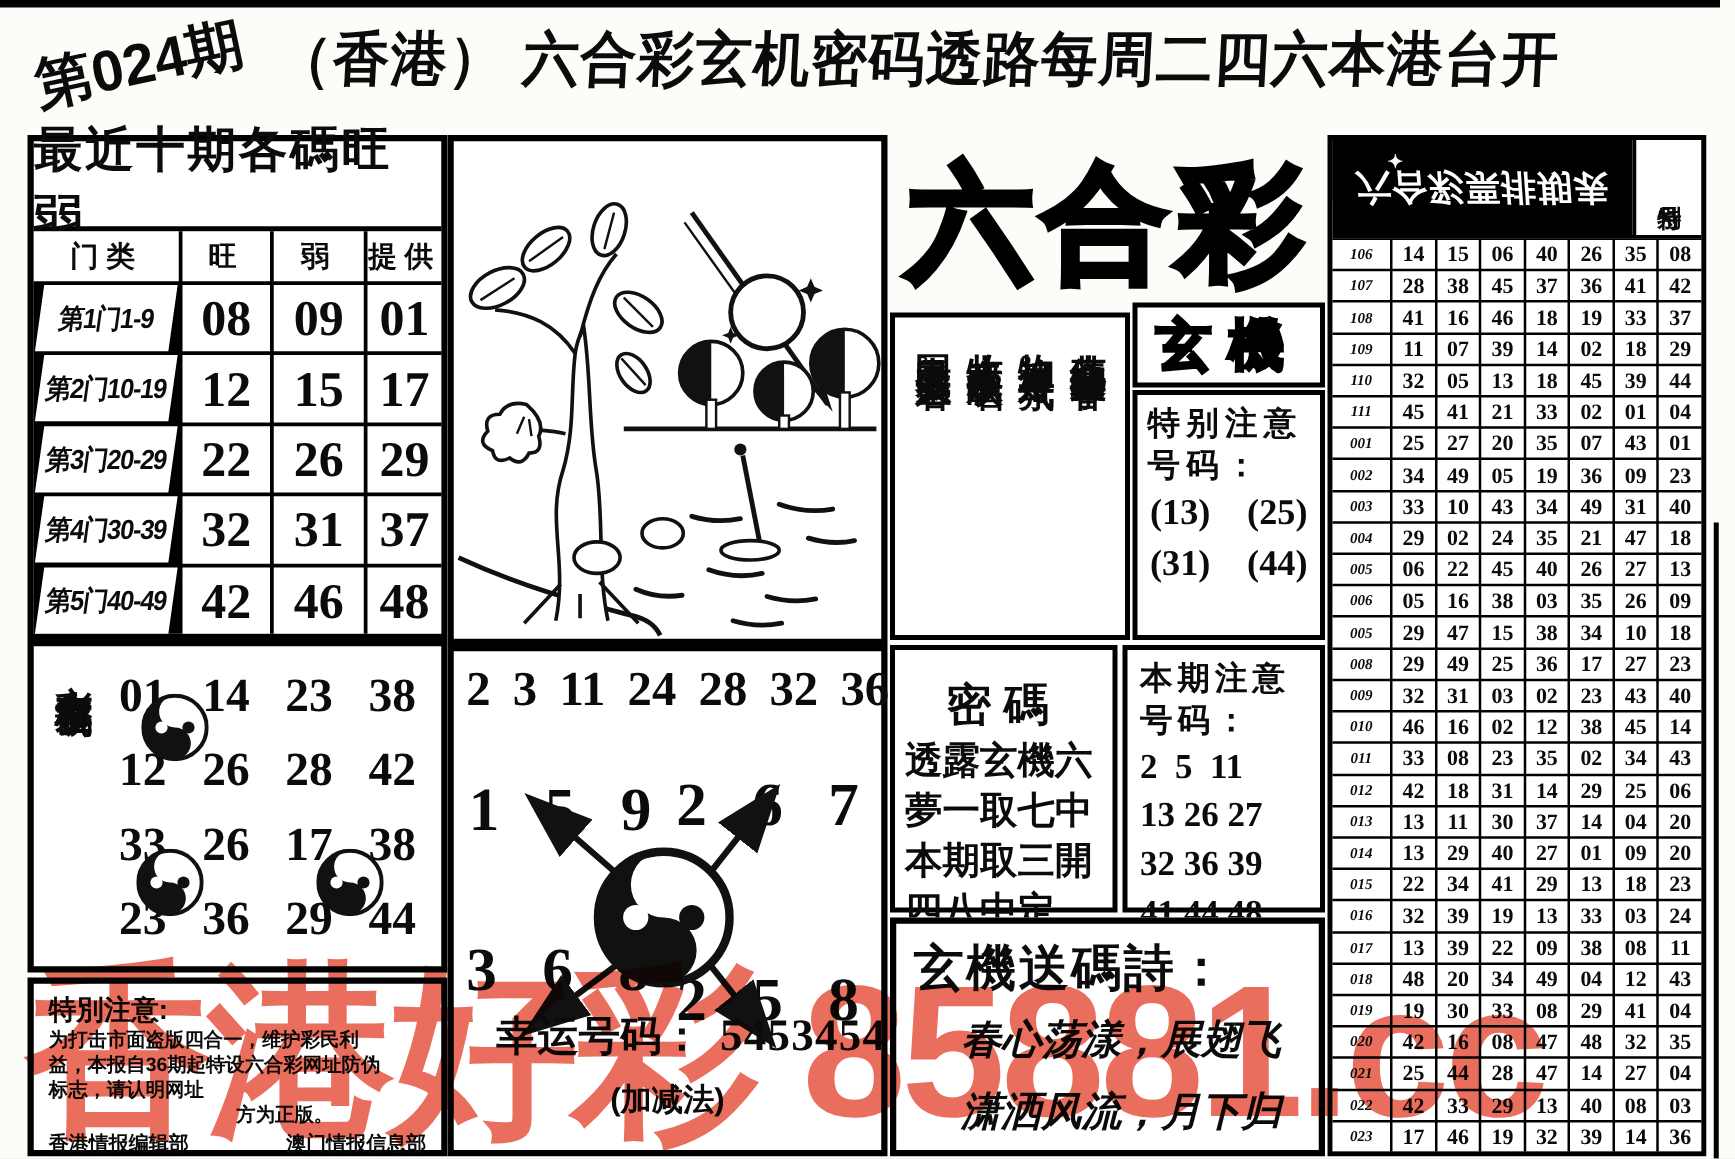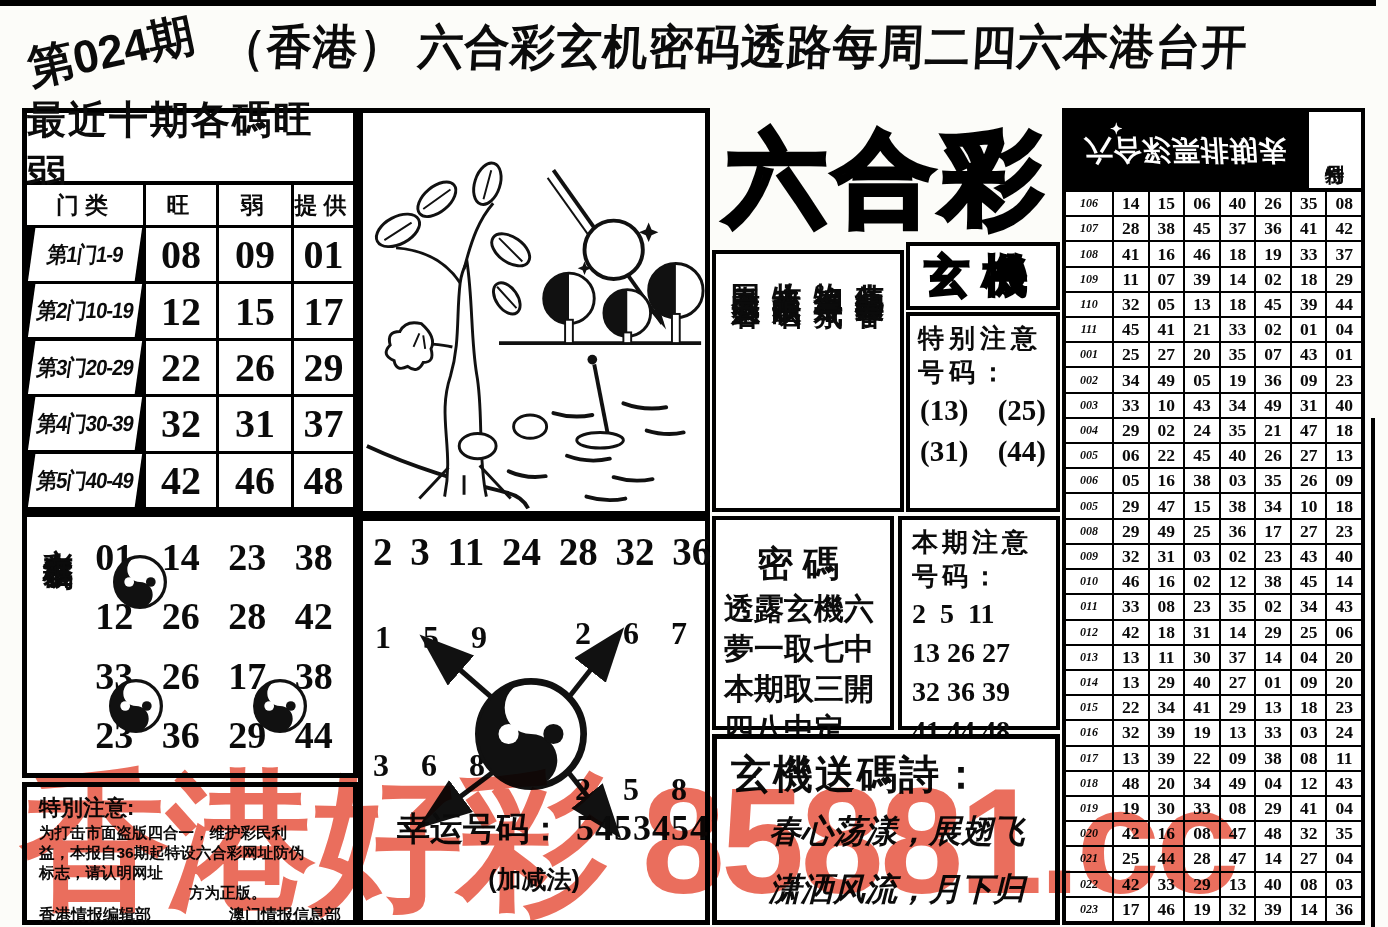--- a/index.html
+++ b/index.html
@@ -44,21 +44,21 @@
   .nt-foot{display:flex;justify-content:space-between;font-size:16px;font-weight:900;margin-top:2px;}
 
   
   .treebox{left:358px;top:108px;width:352px;height:408px;}
   .treebox svg{width:100%;height:100%;}
 
   
   .mystic{left:358px;top:516px;width:352px;height:409px;}
   .m-top{position:absolute;left:10px;top:8px;right:4px;font-family:"Liberation Serif",serif;
          font-size:39px;font-weight:600;word-spacing:8px;white-space:nowrap;}
-  .m-group{position:absolute;font-family:"Liberation Serif",serif;font-size:32px;font-weight:600;letter-spacing:12px;white-space:nowrap;}
+  .m-group{position:absolute;font-family:"Liberation Serif",serif;font-size:49px;font-weight:600;letter-spacing:12px;white-space:nowrap;}
   .m-tl{left:12px;top:98px;} .m-tr{right:6px;top:94px;} .m-bl{left:10px;top:226px;} .m-br{right:6px;top:232px;margin-top:18px;}
   .m-arrows{position:absolute;left:0;top:90px;width:352px;height:244px;}
   .m-lucky{position:absolute;left:34px;top:286px;white-space:nowrap;}
   .m-lucky .lbl{font-size:33px;font-weight:900;}
   .m-lucky .val{font-family:"Liberation Serif",serif;font-size:36px;font-weight:600;margin-left:14px;letter-spacing:1px;}
   .m-method{position:absolute;left:0;right:0;top:342px;text-align:center;font-size:25px;font-weight:800;}
 
   
   .brand{position:absolute;left:718px;top:112px;width:340px;height:136px;display:flex;align-items:center;justify-content:center;
          font-size:100px;font-weight:900;letter-spacing:8px;-webkit-text-stroke:5px #000;white-space:nowrap;}

